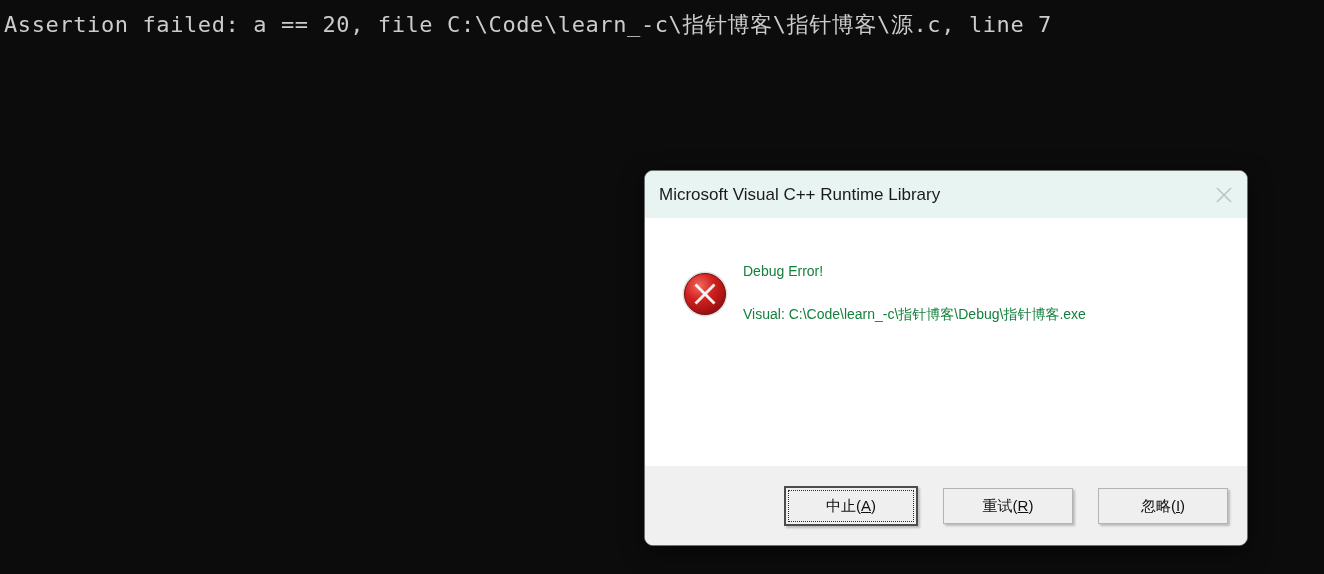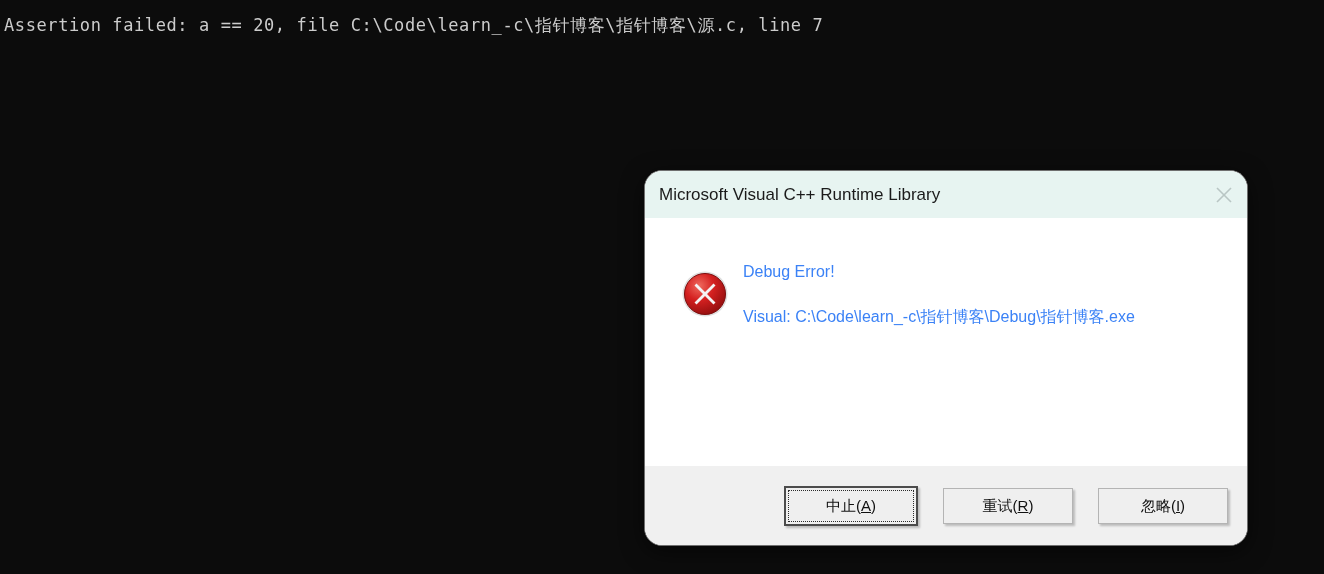--- a/index.html
+++ b/index.html
@@ -16,36 +16,36 @@
     font-family: "Liberation Sans", sans-serif;
   }
 
   
   .console-line {
     position: absolute;
     left: 4px;
     top: 11px;
     color: #cccccc;
     font-family: "DejaVu Sans Mono", "Liberation Mono", monospace;
-    font-size: 17px;
+    font-size: 22px;
     letter-spacing: 0.6px;
     white-space: pre;
     line-height: 28px;
   }
 
   
   .dialog {
     position: absolute;
     left: 644px;
     top: 170px;
     width: 604px;
     height: 376px;
     background: #ffffff;
     border: 1px solid #6f6f6f;
-    border-radius: 18px;
+    border-radius: 9px;
     box-sizing: border-box;
     box-shadow: 0 6px 22px rgba(0,0,0,0.55);
     display: flex;
     flex-direction: column;
     overflow: hidden;
   }
   .titlebar {
     height: 47px;
     min-height: 47px;
     background: #e7f4f1;
@@ -84,22 +84,22 @@
     min-width: 48px;
     margin-top: 28px;
     margin-right: 14px;
   }
   .err-icon svg { display: block; }
 
   .msg-block {
     padding-top: 22px;
   }
   .msg-line {
-    font-size: 16px;
-    color: #3b82f6;
+    font-size: 14px;
+    color: #15803d;
     line-height: 1;
     margin-bottom: 29px;
     white-space: nowrap;
   }
   .msg-line:last-child { margin-bottom: 0; }
 
   
   .btn-strip {
     height: 79px;
     min-height: 79px;

